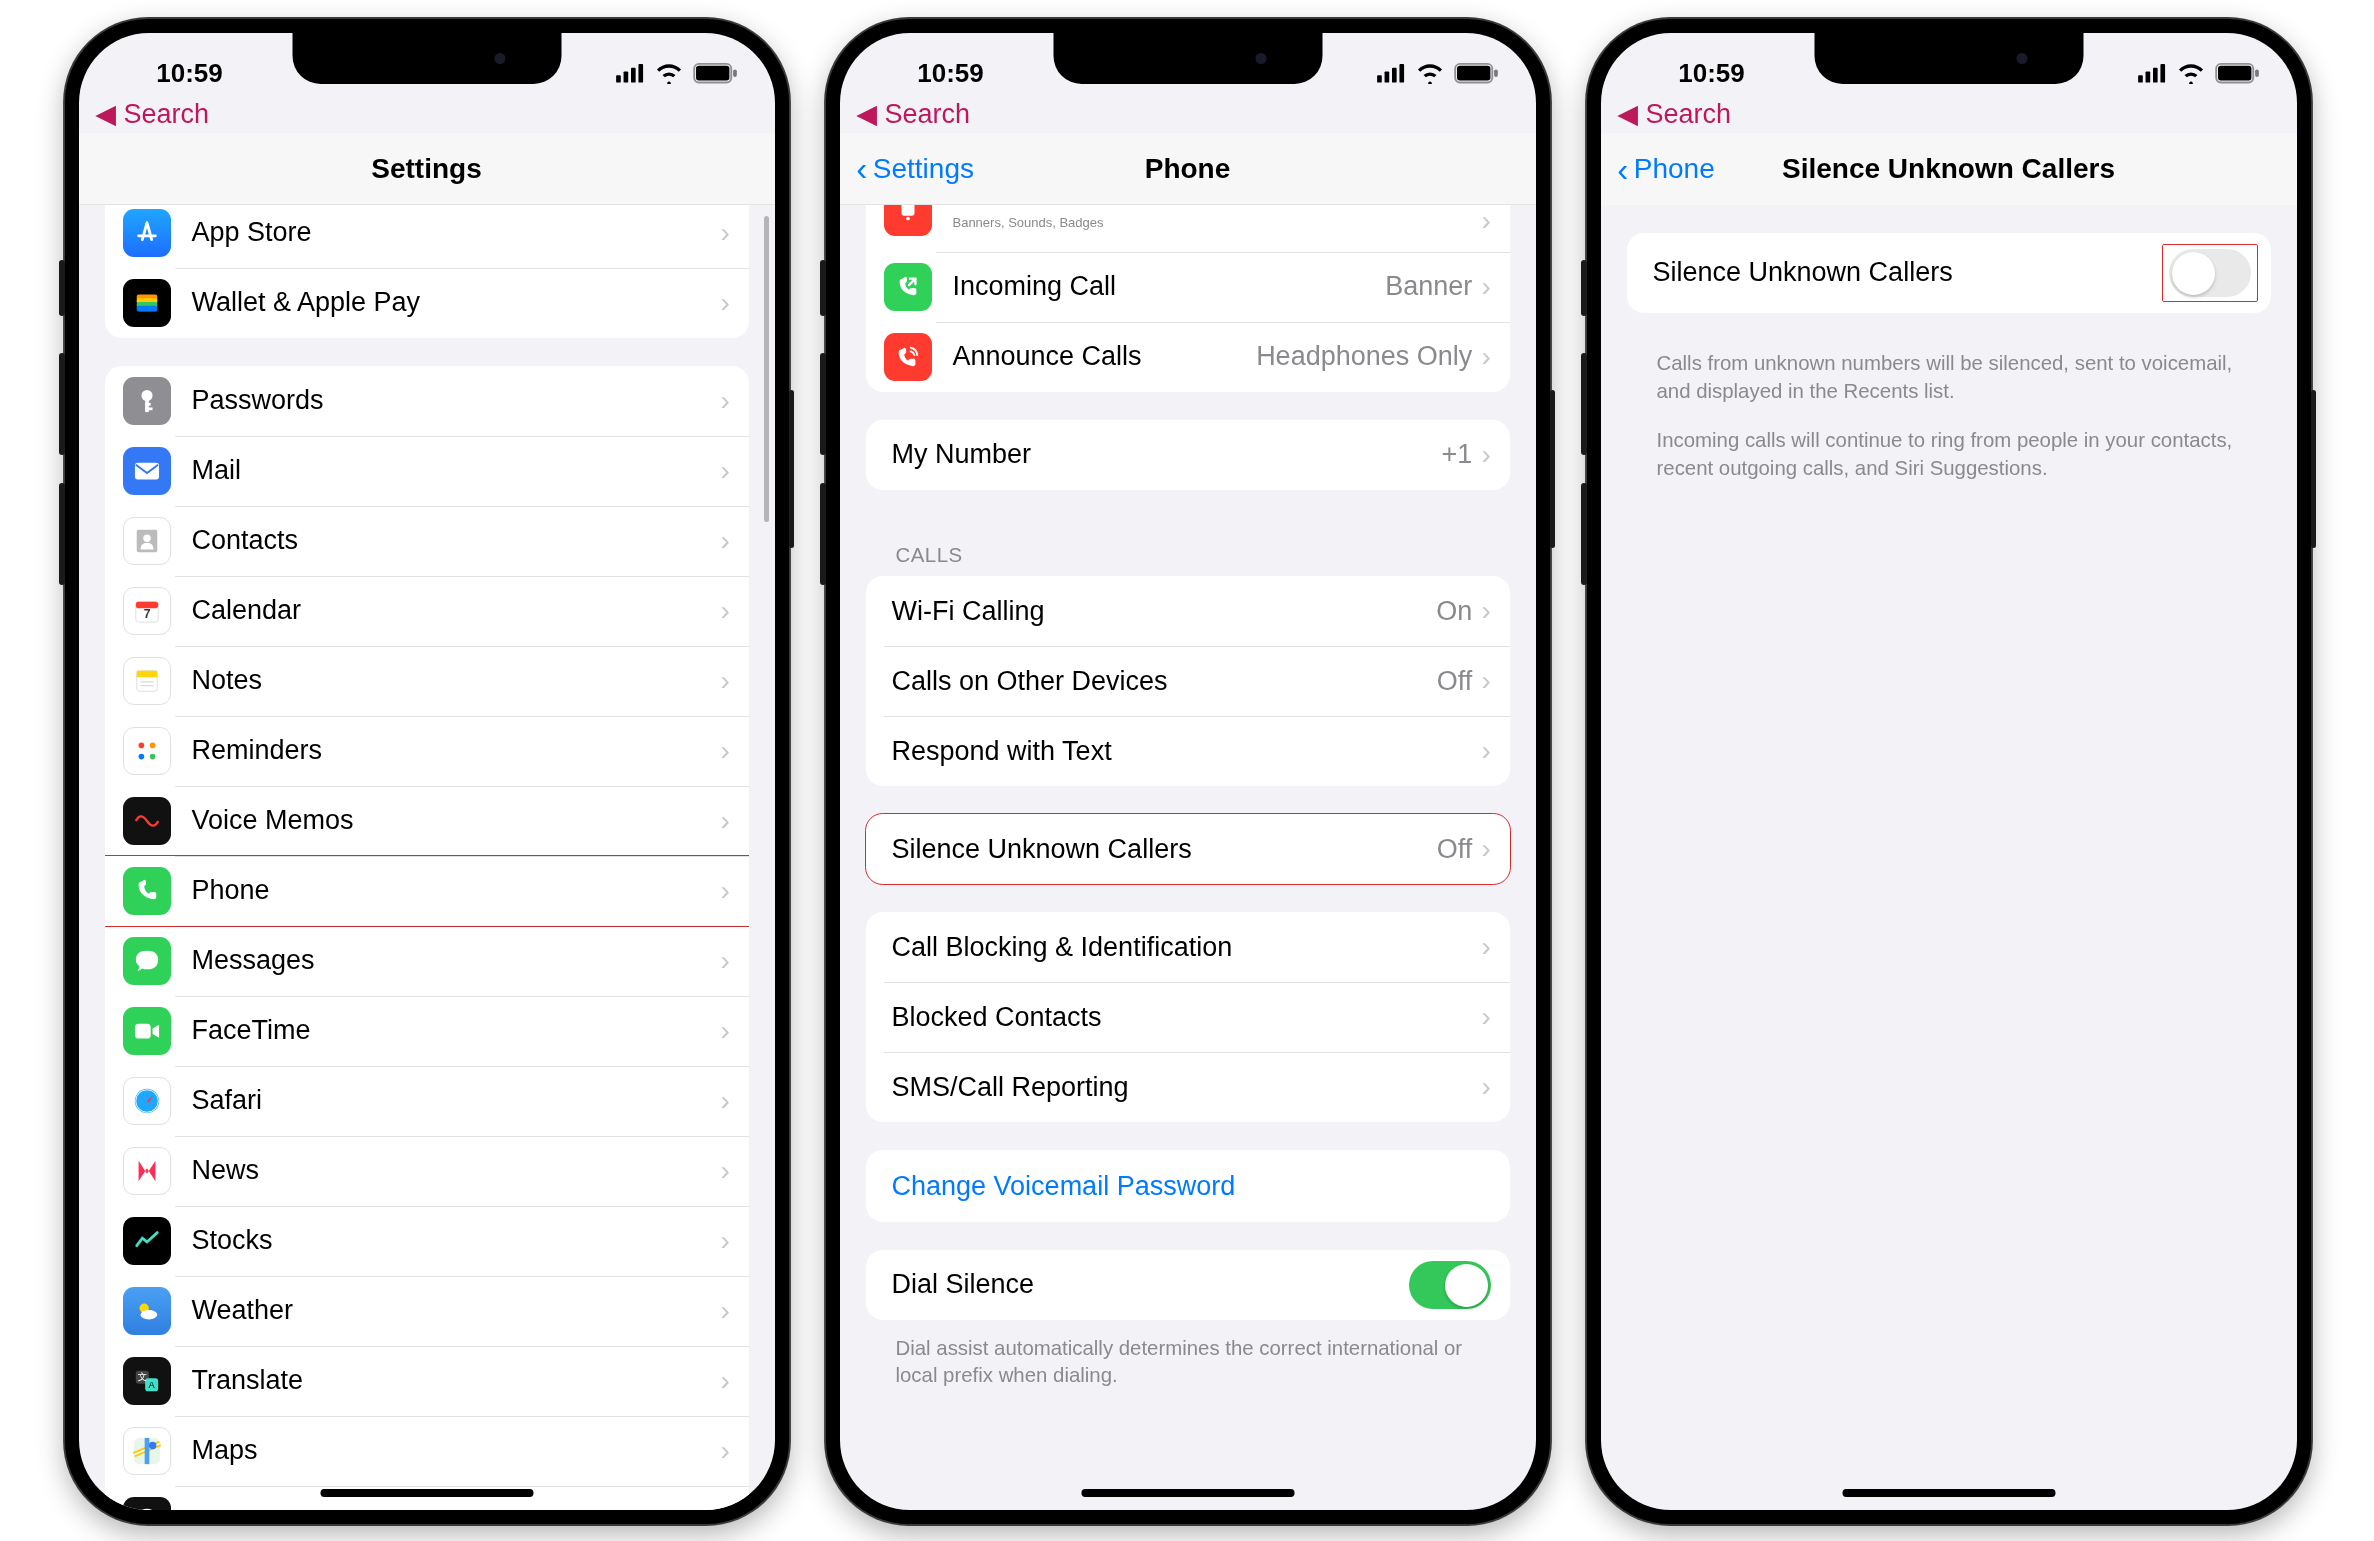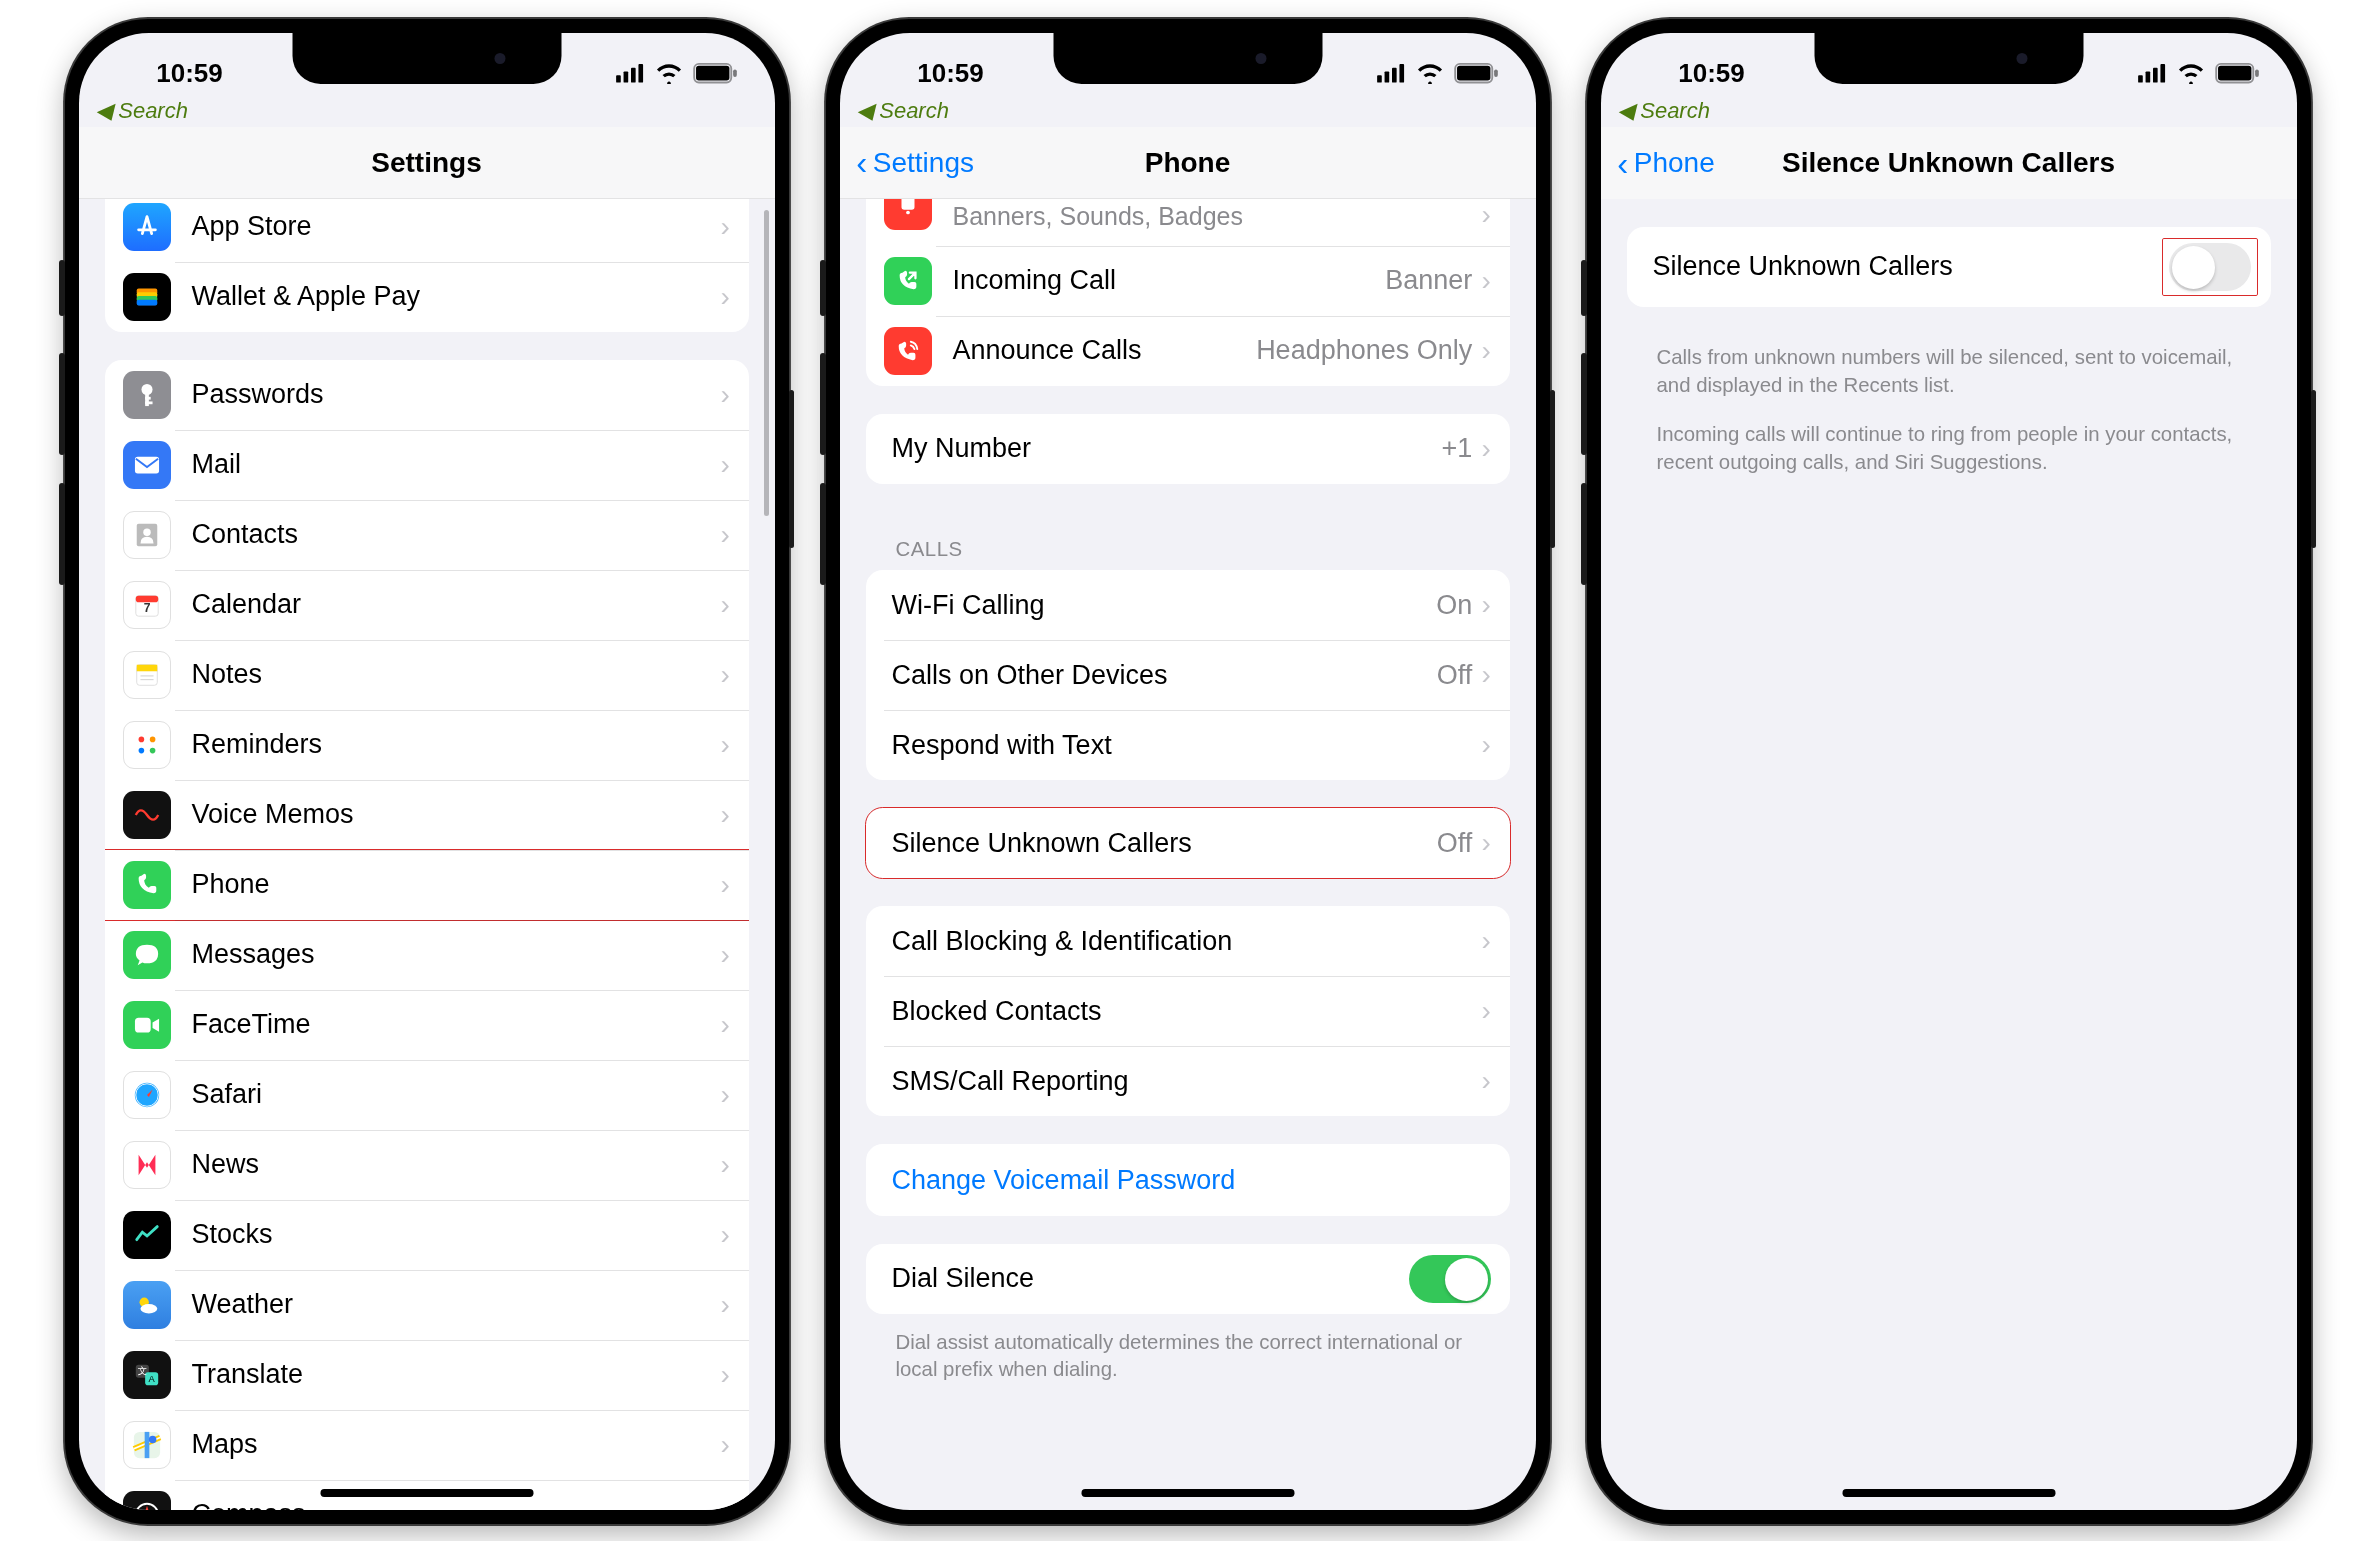--- a/index.html
+++ b/index.html
@@ -61,23 +61,22 @@
     height: 65px;
     font-weight: 600;
     font-size: 26px;
   }
   .status-left { width: 148px; text-align:center; }
   .status-right { display: flex; gap: 9.3px; align-items: center; width:148px; justify-content:flex-end;}
   .signal-icon, .wifi-icon, .battery-icon { display:inline-block; }
   .signal-icon svg, .wifi-icon svg, .battery-icon svg { display:block; }
   .back-search {
     padding: 0 16.7px 3.7px 16.7px;
-    font-size: 22px;
-    color: #4d7c0f;
-    font-style: italic;
+    font-size: 27px;
+    color: #be185d;
   }
   .nav-bar {
     display: flex;
     align-items: center;
     justify-content: center;
     height: 72px;
     position: relative;
     border-bottom: 0.9px solid rgba(0,0,0,0.08);
     background: #f7f7f8;
   }
@@ -122,21 +121,21 @@
   .icon {
     width: 48px; height: 48px;
     border-radius: 11px;
     margin-right: 20.4px;
     display:flex; align-items:center; justify-content:center;
     flex-shrink:0;
     color:#fff;
     font-size:26px;
   }
   .row-label { flex: 1; font-size: 27px; color:#000; }
-  .row-subtext { font-size: 25px; color:#8a8a8e; margin-top:1.9px;}
+  .row-subtext { font-size: 13px; color:#8a8a8e; margin-top:1.9px;}
   .row-value { font-size: 27px; color: #8a8a8e; margin-right: 9.3px; }
   .chevron { color: #c7c7cc; font-size: 28px; font-weight:300;}
   .link-row { color:#007aff; font-size:27px; padding:20.4px 26px;}
   .footer-note { font-size: 20.4px; color:#8a8a8e; padding: 9.3px 30px 18.6px 30px; line-height:1.35;}
   .section-header { font-size: 20.4px; color:#8a8a8e; padding: 26px 30px 9.3px 30px; text-transform: uppercase; letter-spacing:0.5px;}
   .toggle {
     width: 82px; height: 48px; border-radius: 24px;
     position: relative; flex-shrink:0;
   }
   .toggle.on { background:#34c759; }

